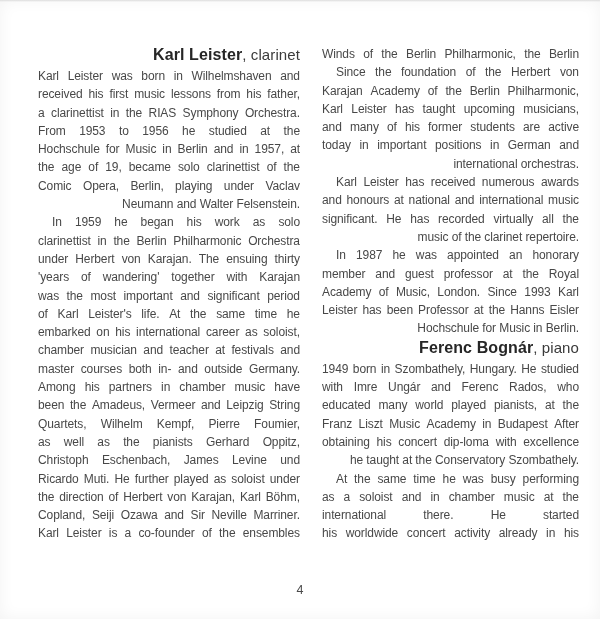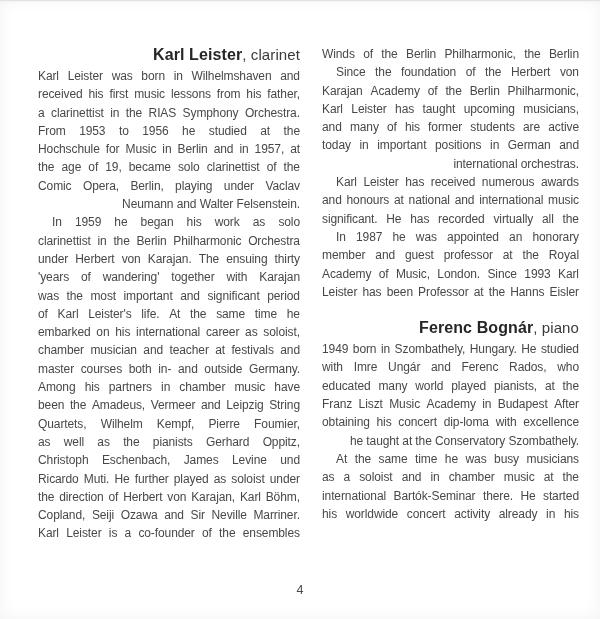--- a/index.html
+++ b/index.html
@@ -27,21 +27,21 @@
   .heading {
     font-size: 16px;
     font-weight: 700;
     line-height: 19px;
     color: #262626;
     letter-spacing: 0.1px;
     margin: 0 0 3px 0;
     white-space: nowrap;
   }
   .heading .role { font-weight: 400; font-size: 15px; color: #3a3a3a; }
-  .heading.gap { margin-top: 17px; }
+  .heading.gap { }
 
   .line {
     height: 18.3px;
     line-height: 18.3px;
     font-size: 12px;
     color: #484848;
     letter-spacing: -0.1px;
   }
   .line.just { display: flex; justify-content: space-between; }
   .line.just span { white-space: pre; }
@@ -369,20 +369,21 @@
       </div>
       <div class="line just">
         <span>significant.</span>
         <span>He</span>
         <span>has</span>
         <span>recorded</span>
         <span>virtually</span>
         <span>all</span>
         <span>the</span>
       </div>
+      <div class="line plain">music of the clarinet repertoire.</div>
       <div class="line just indent">
         <span>In</span>
         <span>1987</span>
         <span>he</span>
         <span>was</span>
         <span>appointed</span>
         <span>an</span>
         <span>honorary</span>
       </div>
       <div class="line just">
@@ -406,20 +407,21 @@
       <div class="line just">
         <span>Leister</span>
         <span>has</span>
         <span>been</span>
         <span>Professor</span>
         <span>at</span>
         <span>the</span>
         <span>Hanns</span>
         <span>Eisler</span>
       </div>
+      <div class="line plain">Hochschule for Music in Berlin.</div>
       <div class="heading gap"><span>Ferenc Bognár</span><span class="role">, piano</span></div>
       <div class="line just">
         <span>1949</span>
         <span>born</span>
         <span>in</span>
         <span>Szombathely,</span>
         <span>Hungary.</span>
         <span>He</span>
         <span>studied</span>
       </div>
@@ -460,36 +462,35 @@
       </div>
       <div class="line plain">he taught at the Conservatory Szombathely.</div>
       <div class="line just indent">
         <span>At</span>
         <span>the</span>
         <span>same</span>
         <span>time</span>
         <span>he</span>
         <span>was</span>
         <span>busy</span>
-        <span>musicians</span>
+        <span>performing</span>
       </div>
       <div class="line just">
         <span>as</span>
         <span>a</span>
         <span>soloist</span>
         <span>and</span>
         <span>in</span>
         <span>chamber</span>
         <span>music</span>
         <span>at</span>
         <span>the</span>
       </div>
       <div class="line just">
         <span>international</span>
-        <span>Bartók-Seminar</span>
         <span>there.</span>
         <span>He</span>
         <span>started</span>
       </div>
       <div class="line just">
         <span>his</span>
         <span>worldwide</span>
         <span>concert</span>
         <span>activity</span>
         <span>already</span>

